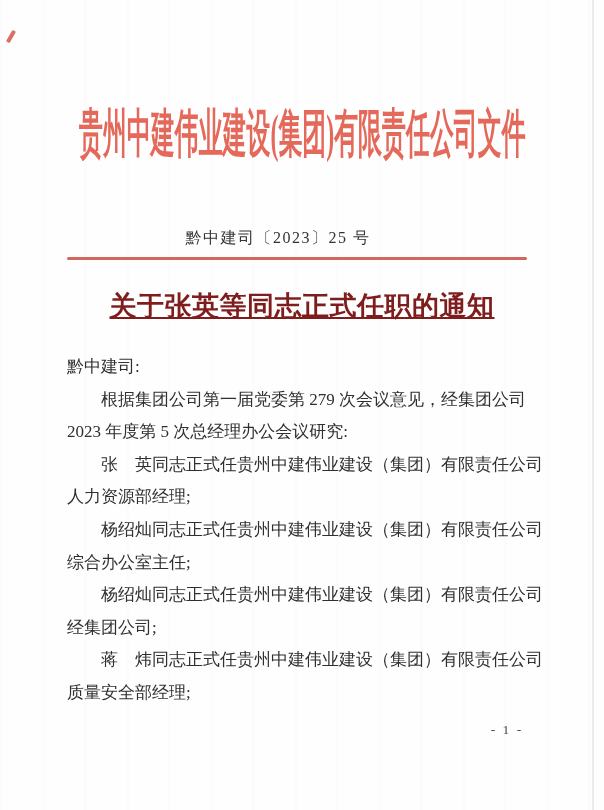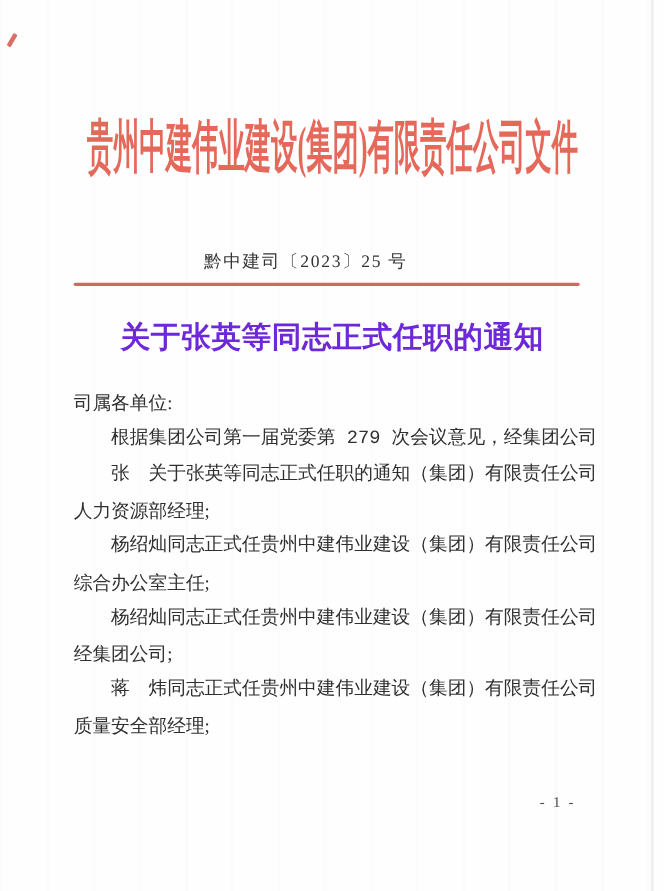--- a/index.html
+++ b/index.html
@@ -57,21 +57,21 @@
   .title {
     position:absolute; top:288px; left:0; width:604px;
     text-align:center;
     font-weight:700; font-size:27px; letter-spacing:0.5px;
   }
   .body {
     position:absolute; top:351px; left:67px; width:480px;
     font-size:17px; line-height:32.6px;
   }
   .bline { white-space:nowrap; height:32.6px; }
-  .bline.indent { text-indent:34px;font-family:Liberation Mono, monospace; }
+  .bline.indent { text-indent:34px; }
   .pagenum {
     position:absolute; top:722px; right:57px; width:80px;
     text-align:center;
     font-size:13.5px; letter-spacing:2px;
   }
 </style>
 </head>
 <body>
 
 <div class="page">
@@ -80,26 +80,27 @@
   <div class="corner-mark"></div>
 
   <div class="masthead-wrap">
     <div class="masthead" style="color: rgb(229, 105, 90);">贵州中建伟业建设(集团)有限责任公司文件</div>
   </div>
 
   <div class="docnum">黔中建司〔2023〕25 号</div>
 
   <div class="redline" style="background-color: rgb(207, 104, 94);"></div>
 
-  <div class="title" style="color: #6d28d9;">关于张英等同志正式任职的通知</div>
+  <div class="title" style="color: #7f1d1d; text-decoration: underline;">关于张英等同志正式任职的通知</div>
 
   <div class="body" style="color: rgb(47, 47, 47);">
-    <div class="bline">司属各单位:</div>
+    <div class="bline">黔中建司:</div>
     <div class="bline indent">根据集团公司第一届党委第 279 次会议意见，经集团公司</div>
-    <div class="bline indent">张　关于张英等同志正式任职的通知（集团）有限责任公司</div>
+    <div class="bline">2023 年度第 5 次总经理办公会议研究:</div>
+    <div class="bline indent">张　英同志正式任贵州中建伟业建设（集团）有限责任公司</div>
     <div class="bline">人力资源部经理;</div>
     <div class="bline indent">杨绍灿同志正式任贵州中建伟业建设（集团）有限责任公司</div>
     <div class="bline">综合办公室主任;</div>
     <div class="bline indent">杨绍灿同志正式任贵州中建伟业建设（集团）有限责任公司</div>
     <div class="bline">经集团公司;</div>
     <div class="bline indent">蒋　炜同志正式任贵州中建伟业建设（集团）有限责任公司</div>
     <div class="bline">质量安全部经理;</div>
   </div>
 
   <div class="pagenum" style="color: rgb(74, 74, 74);">- 1 -</div>

